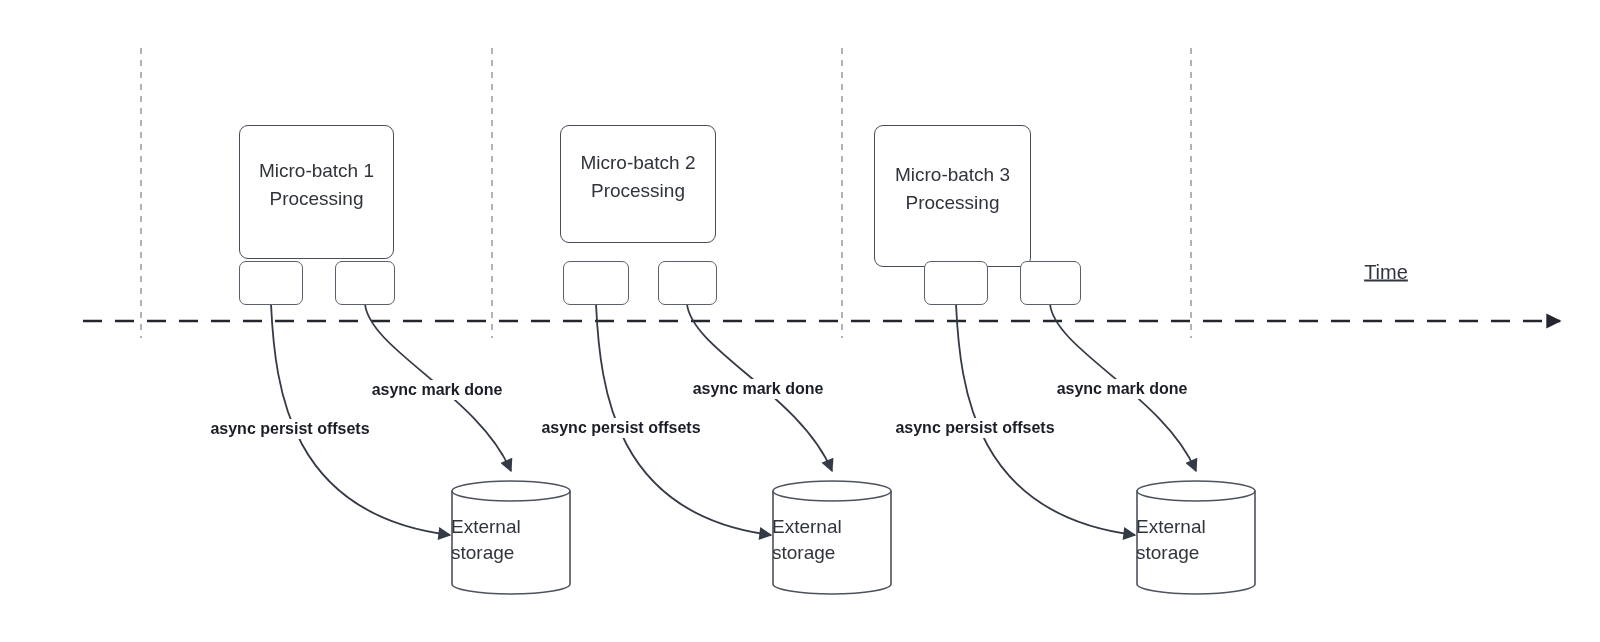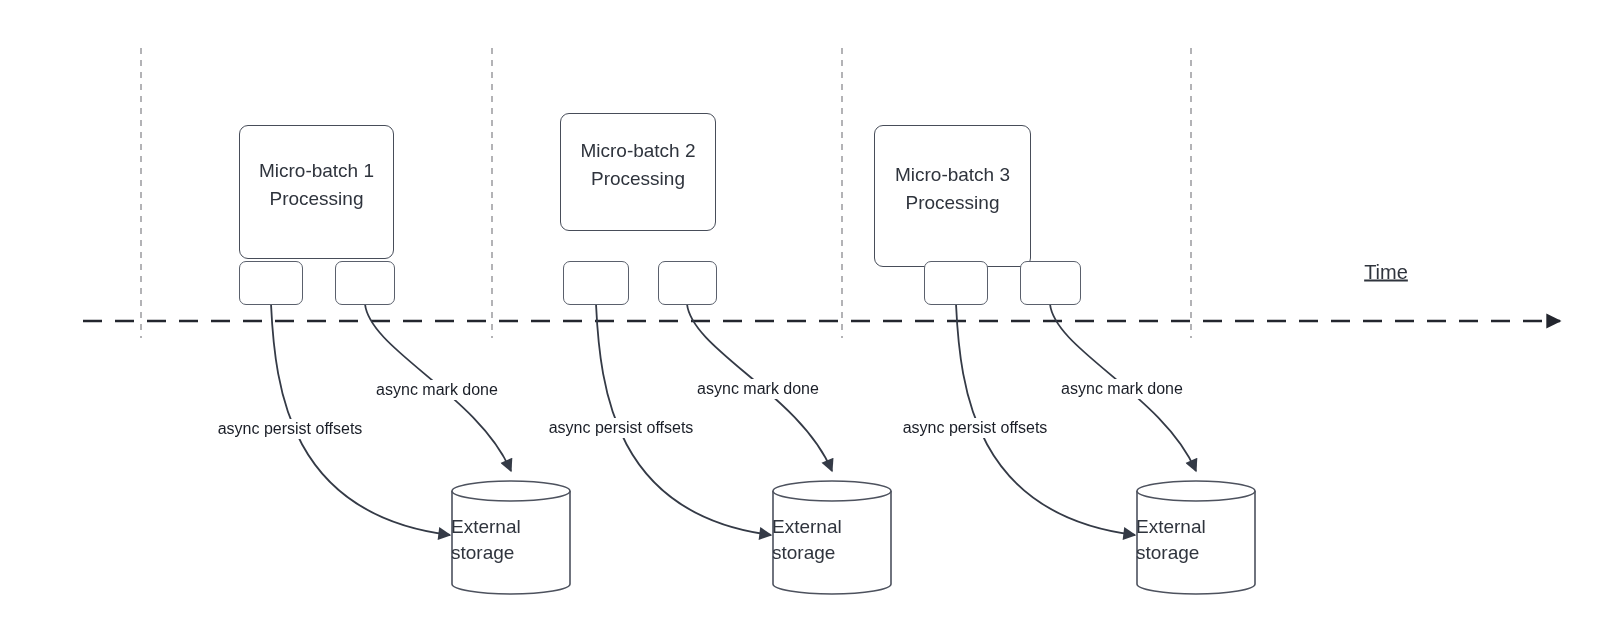--- a/index.html
+++ b/index.html
@@ -43,21 +43,21 @@
     border: 1.5px solid #5a606c;
     border-radius: 7px;
     background: #ffffff;
   }
   .edge-label {
     position: absolute;
     transform: translate(-50%, -50%);
     background: #ffffff;
     padding: 1px 4px;
     font-size: 16px;
-    font-weight: normal;
+    font-weight: bold;
     color: #1a1e27;
     white-space: nowrap;
   }
   .storage-label {
     position: absolute;
     transform: translate(-50%, 0);
     width: 120px;
     text-align: left;
     white-space: pre-line;
     font-size: 19px;
@@ -114,21 +114,21 @@
     <g>
       <path d="M 1137,491 L 1137,584 A 59 10 0 0 0 1255,584 L 1255,491" fill="#ffffff" stroke="#4d525e" stroke-width="1.6"></path>
       <ellipse cx="1196" cy="491" rx="59" ry="10" fill="#ffffff" stroke="#4d525e" stroke-width="1.6"></ellipse>
     </g>
   </svg>
 
   <div class="proc-box" style="left:239px; top:125px; width:155px; height:134px;">
     <div class="proc-label">Micro-batch 1
 Processing</div>
   </div>
-  <div class="proc-box" style="left:560px; top:113px; width:156px; height:118px;">
+  <div class="proc-box" style="left:560px; top:125px; width:156px; height:118px;">
     <div class="proc-label">Micro-batch 2
 Processing</div>
   </div>
   <div class="proc-box" style="left:874px; top:125px; width:157px; height:142px;">
     <div class="proc-label">Micro-batch 3
 Processing</div>
   </div>
 
   <div class="mini-box" style="left:239px; top:261px; width:64px; height:44px;"></div>
   <div class="mini-box" style="left:335px; top:261px; width:60px; height:44px;"></div>

